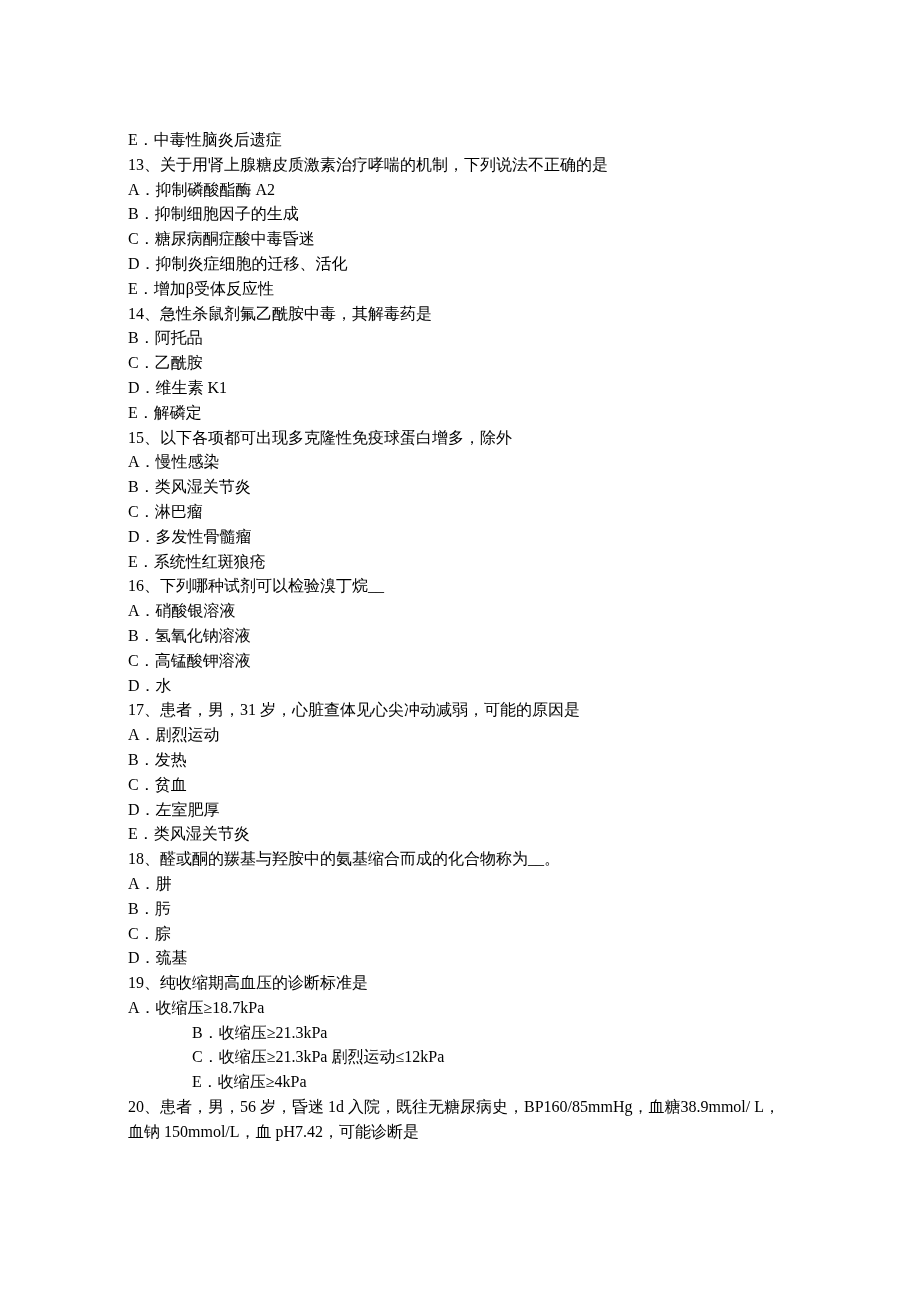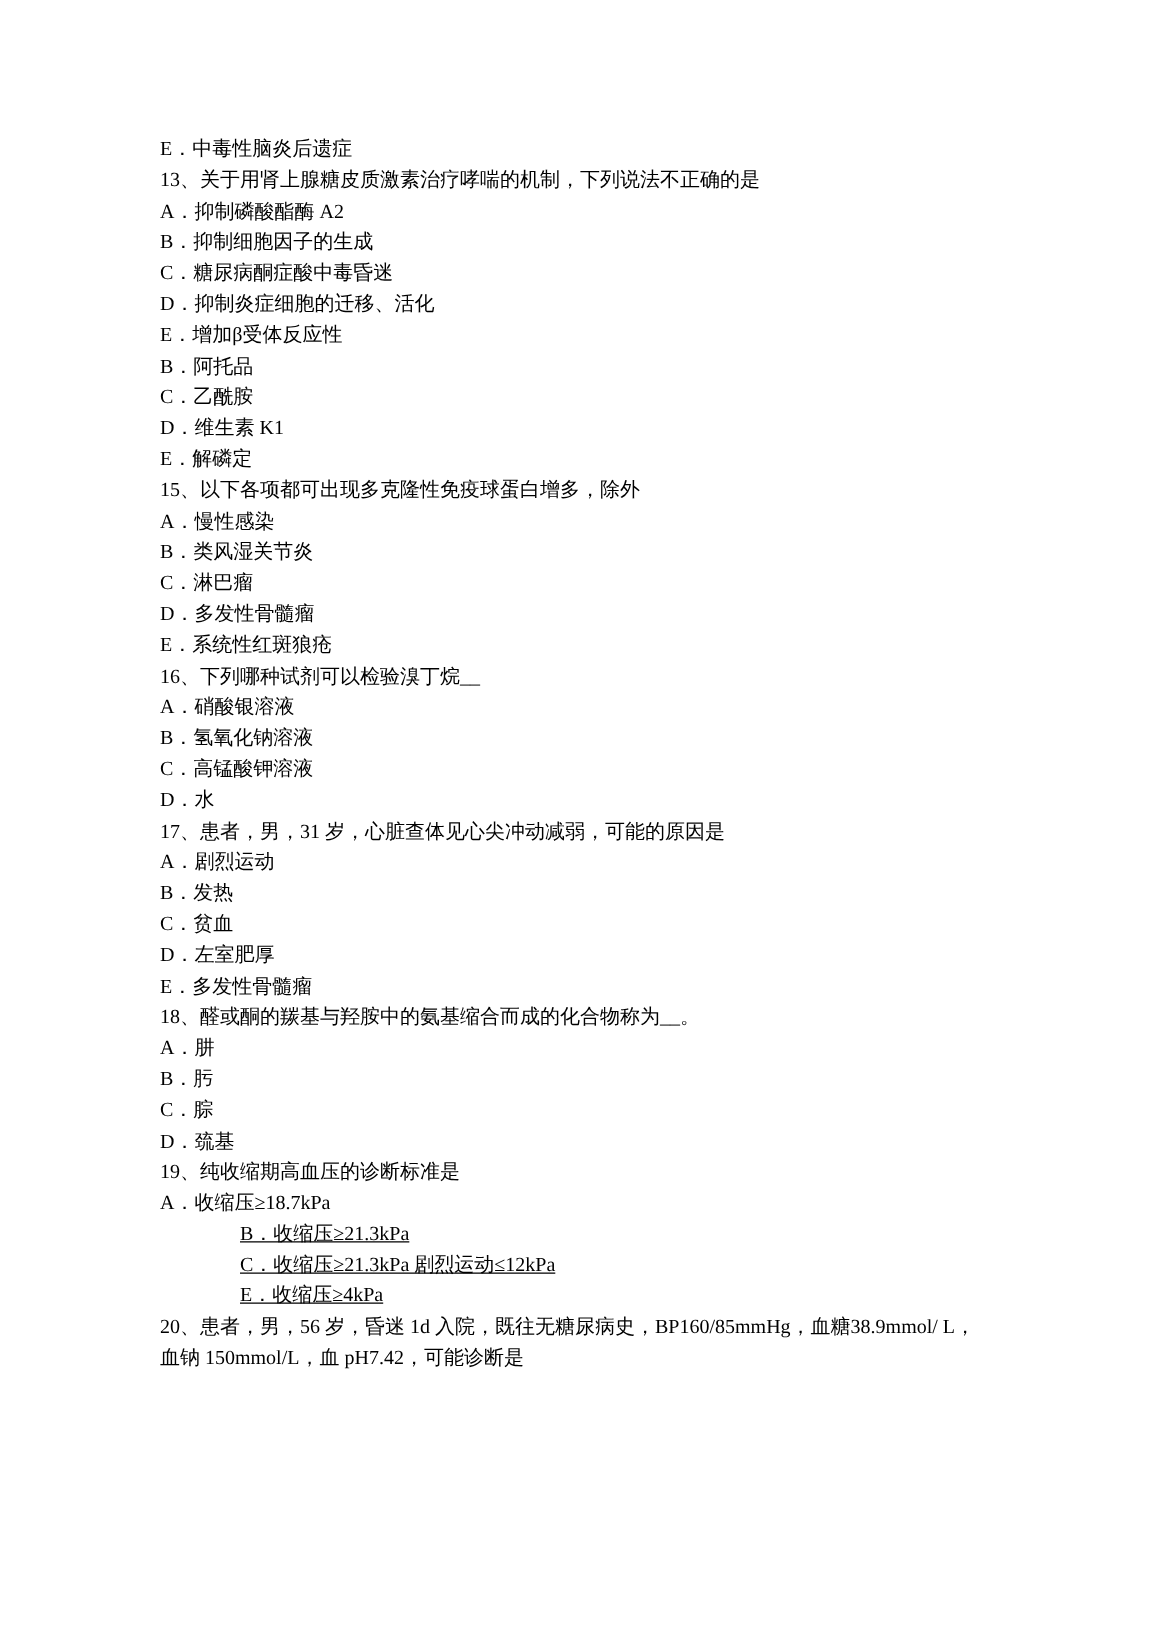--- a/index.html
+++ b/index.html
@@ -7,61 +7,62 @@
     padding: 0;
     background: #ffffff;
     font-family: "SimSun", "宋体", serif;
     font-size: 16px;
     line-height: 1.55;
     color: #000000;
     width: 920px;
   }
   .page {
     padding: 108px 128px 60px 128px;
+    margin-top: 20px;
   }
   .line {
     white-space: pre-wrap;
   }
   .indent {
     padding-left: 64px;
-    text-decoration: underline;
   }
 </style>
 </head>
 <body>
 
 <div class="page" id="page-container">
     <div class="line">E．中毒性脑炎后遗症</div>
     <div class="line">13、关于用肾上腺糖皮质激素治疗哮喘的机制，下列说法不正确的是</div>
     <div class="line">A．抑制磷酸酯酶 A2</div>
     <div class="line">B．抑制细胞因子的生成</div>
     <div class="line">C．糖尿病酮症酸中毒昏迷</div>
     <div class="line">D．抑制炎症细胞的迁移、活化</div>
     <div class="line">E．增加β受体反应性</div>
+    <div class="line">14、急性杀鼠剂氟乙酰胺中毒，其解毒药是</div>
     <div class="line">B．阿托品</div>
     <div class="line">C．乙酰胺</div>
     <div class="line">D．维生素 K1</div>
     <div class="line">E．解磷定</div>
     <div class="line">15、以下各项都可出现多克隆性免疫球蛋白增多，除外</div>
     <div class="line">A．慢性感染</div>
     <div class="line">B．类风湿关节炎</div>
     <div class="line">C．淋巴瘤</div>
     <div class="line">D．多发性骨髓瘤</div>
     <div class="line">E．系统性红斑狼疮</div>
     <div class="line">16、下列哪种试剂可以检验溴丁烷__</div>
     <div class="line">A．硝酸银溶液</div>
     <div class="line">B．氢氧化钠溶液</div>
     <div class="line">C．高锰酸钾溶液</div>
     <div class="line">D．水</div>
     <div class="line">17、患者，男，31 岁，心脏查体见心尖冲动减弱，可能的原因是</div>
     <div class="line">A．剧烈运动</div>
     <div class="line">B．发热</div>
     <div class="line">C．贫血</div>
     <div class="line">D．左室肥厚</div>
-    <div class="line">E．多发性骨髓瘤</div>
+    <div class="line">E．类风湿关节炎</div>
     <div class="line">18、醛或酮的羰基与羟胺中的氨基缩合而成的化合物称为__。</div>
     <div class="line">A．肼</div>
     <div class="line">B．肟</div>
     <div class="line">C．腙</div>
     <div class="line">D．巯基</div>
     <div class="line">19、纯收缩期高血压的诊断标准是</div>
     <div class="line">A．收缩压≥18.7kPa</div>
     <div class="line indent">B．收缩压≥21.3kPa</div>
     <div class="line indent">C．收缩压≥21.3kPa 剧烈运动≤12kPa</div>
     <div class="line indent">E．收缩压≥4kPa</div>

